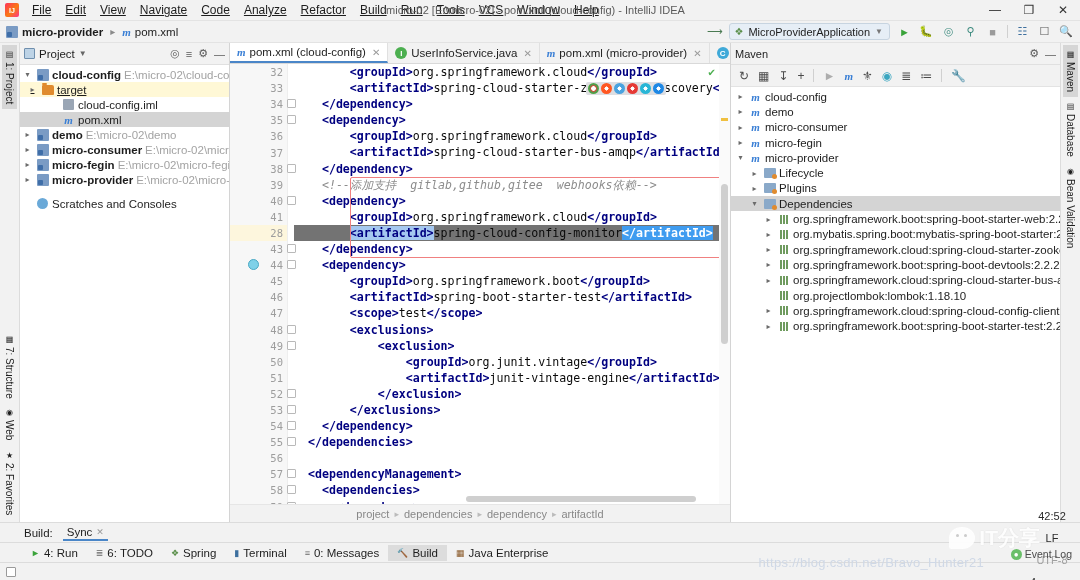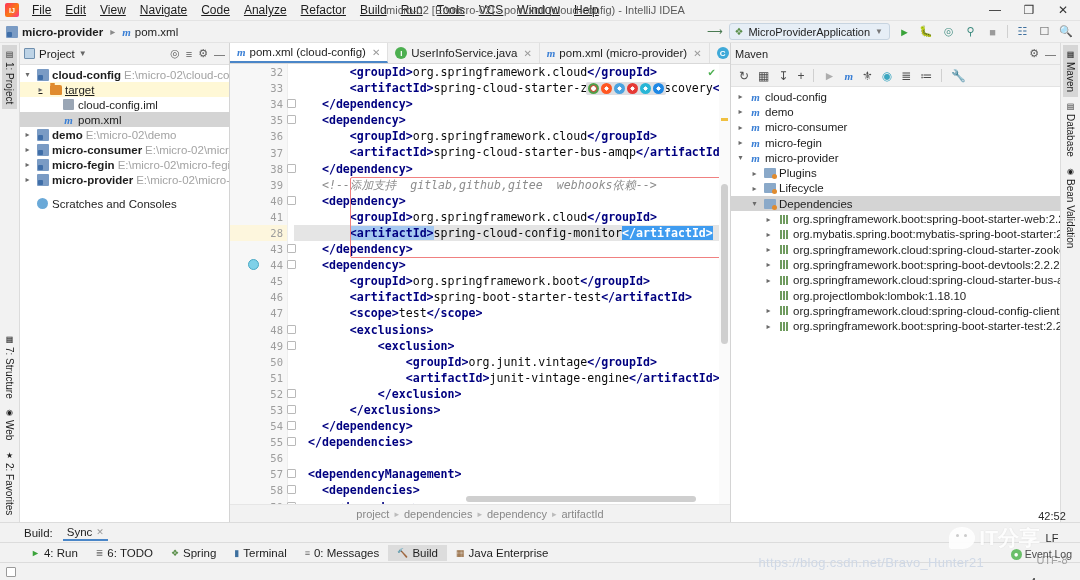--- a/index.html
+++ b/index.html
@@ -139,21 +139,21 @@
     position: relative; font-family: "DejaVu Sans Mono", monospace; font-size: 10.5px; color: #9d9d9d;
   }
   .gline { height: 16.1px; display: flex; align-items: center; justify-content: flex-end; padding-right: 4px; position:relative; }
   .gline.hl { background: #fdf6dd; }
   .codecol { flex: 1 1 auto; position: relative; overflow: hidden; }
   .codeinner {
     font-family: "DejaVu Sans Mono", monospace; font-size: 11.6px; line-height: 16.1px;
     white-space: pre; color: #0a0a0a; padding-left: 6px; position: relative;
   }
   .cline { height: 16.1px; position: relative; }
-  .cline.hl { background: #e5e5e5; }
+  .cline.hl { background: #737373; }
   .tag { color: #000080; font-weight: bold; }
   .txt { color: #0a0a0a; }
   .cmt { color: #8c8c8c; font-style: italic; }
   .hl-sel { background: #a5c8f0; }
   .hl-blue { background: #3f9cf0; color:#fff; }
   .redbox {
     position: absolute; border: 1.5px solid #f08080; border-radius: 2px; pointer-events: none;
   }
   .fmark { position:absolute; width:9px; height:9px; border:1px solid #b9b9b9; background:#fff; border-radius:1px; }
   .gutter-bulb { position:absolute; left: 18px; width:11px;height:11px;border-radius:50%;
@@ -332,21 +332,21 @@
       <div class="tree">
 
       <div class="trow" style="padding-left: 2px;">
             <span class="arrow open"></span>
             <span class="ic">
               <span class="ico-module"></span>
             </span>
             <span class="nm">cloud-config</span>
             <span class="pathdim">E:\micro-02\cloud-config</span>
           </div>
-          <div class="trow hl" style="padding-left: 15px; text-decoration: underline;">
+          <div class="trow hl" style="padding-left: 7px; text-decoration: underline;">
             <span class="arrow closed"></span>
             <span class="ic">
               <span class="folder orange"></span>
             </span>
             <span class="">target</span>
           </div>
           <div class="trow" style="padding-left: 28px;">
             <span class="arrow"></span>
             <span class="ic">
               <span class="ic-iml"></span>
@@ -538,28 +538,28 @@
           <div class="mrow" style="padding-left: 4px;">
             <span class="arrow open"></span>
             <span class="ic ico-maven-m">m</span>
             <span>micro-provider</span>
           </div>
           <div class="mrow" style="padding-left: 18px;">
             <span class="arrow closed"></span>
             <span class="ic">
               <span class="ic-phase"></span>
             </span>
+            <span>Lifecycle</span>
+          </div>
+          <div class="mrow" style="padding-left: 18px;">
+            <span class="arrow closed"></span>
+            <span class="ic">
+              <span class="ic-phase"></span>
+            </span>
             <span>Plugins</span>
-          </div>
-          <div class="mrow" style="padding-left: 18px;">
-            <span class="arrow closed"></span>
-            <span class="ic">
-              <span class="ic-phase"></span>
-            </span>
-            <span>Lifecycle</span>
           </div>
           <div class="mrow sel" style="padding-left: 18px;">
             <span class="arrow open"></span>
             <span class="ic">
               <span class="ic-phase"></span>
             </span>
             <span>Dependencies</span>
           </div>
           <div class="mrow" style="padding-left: 32px;">
             <span class="arrow closed"></span>

